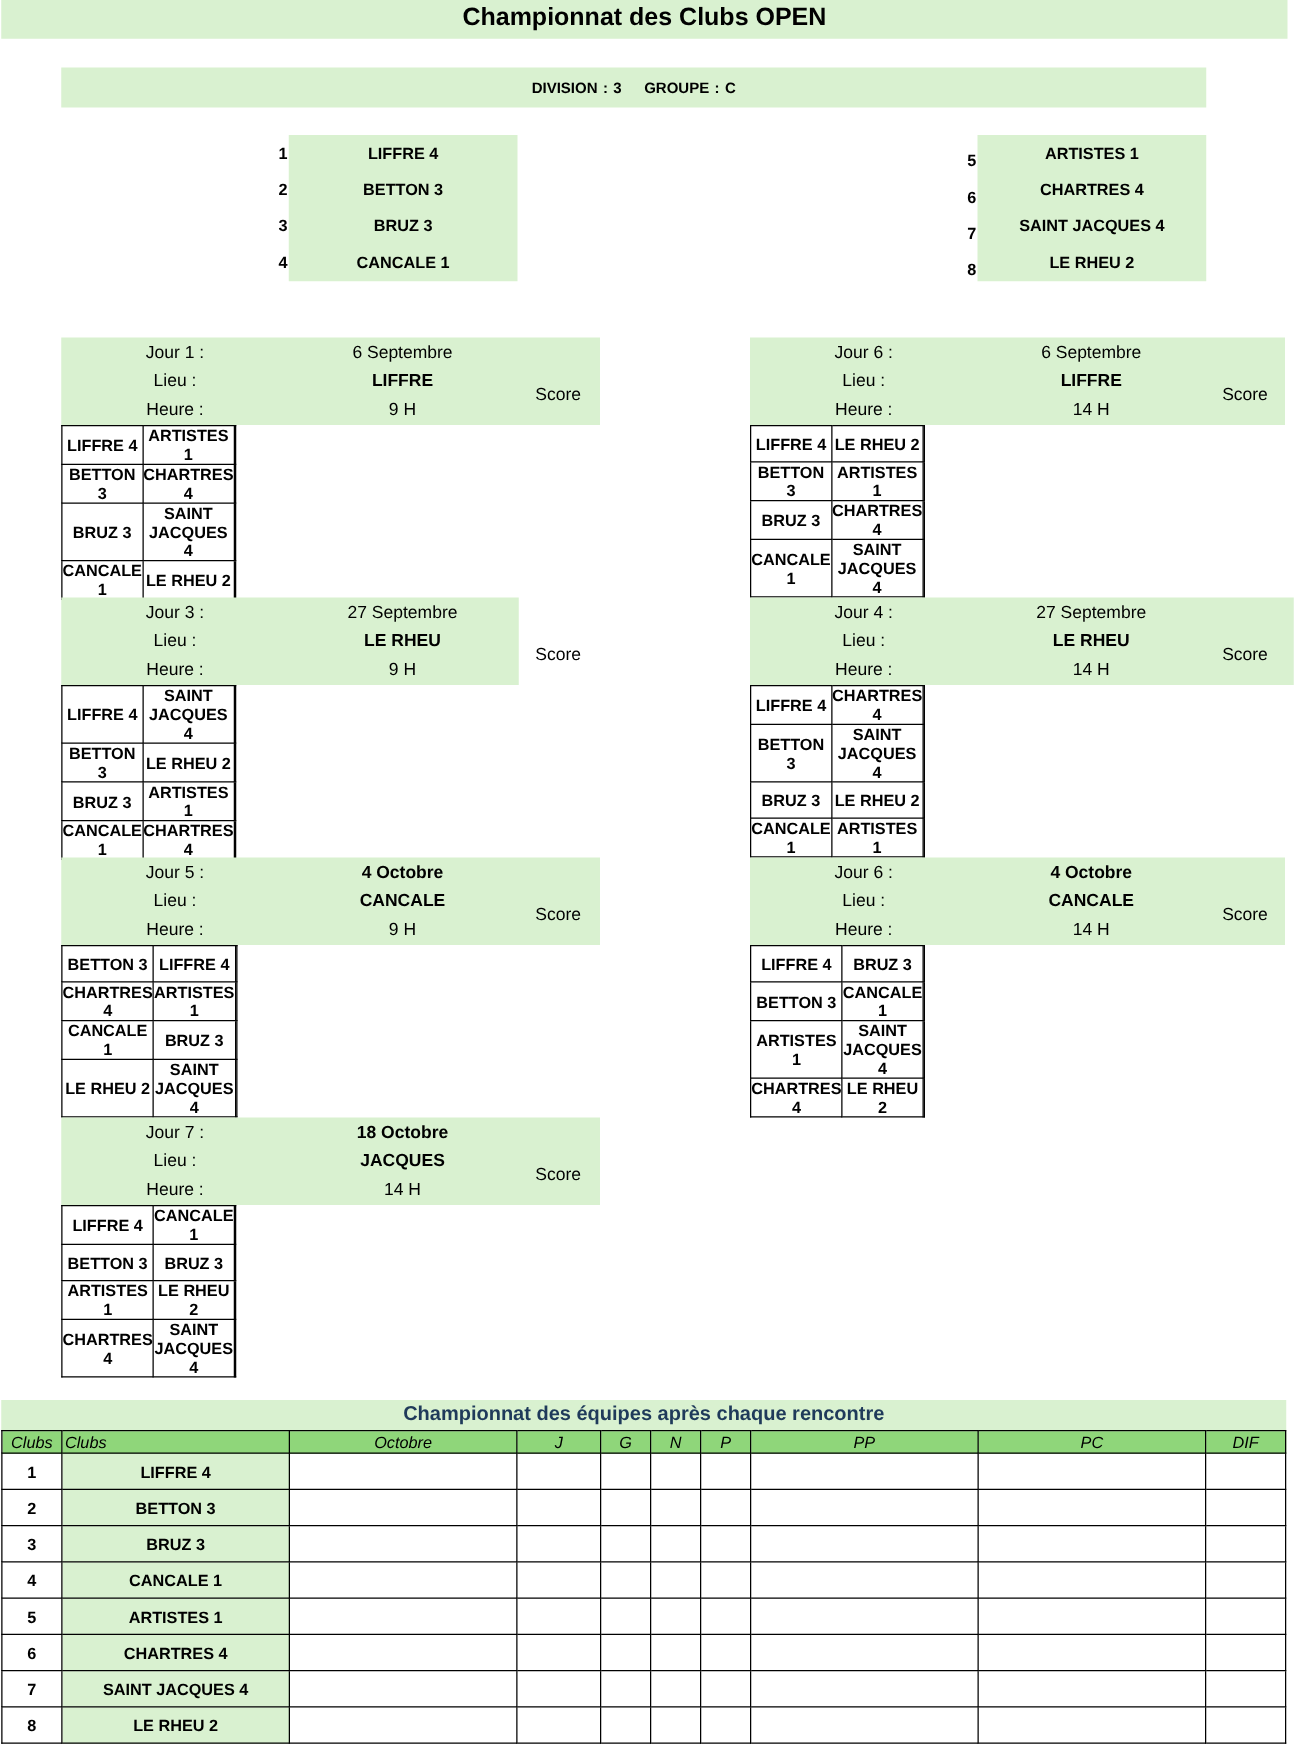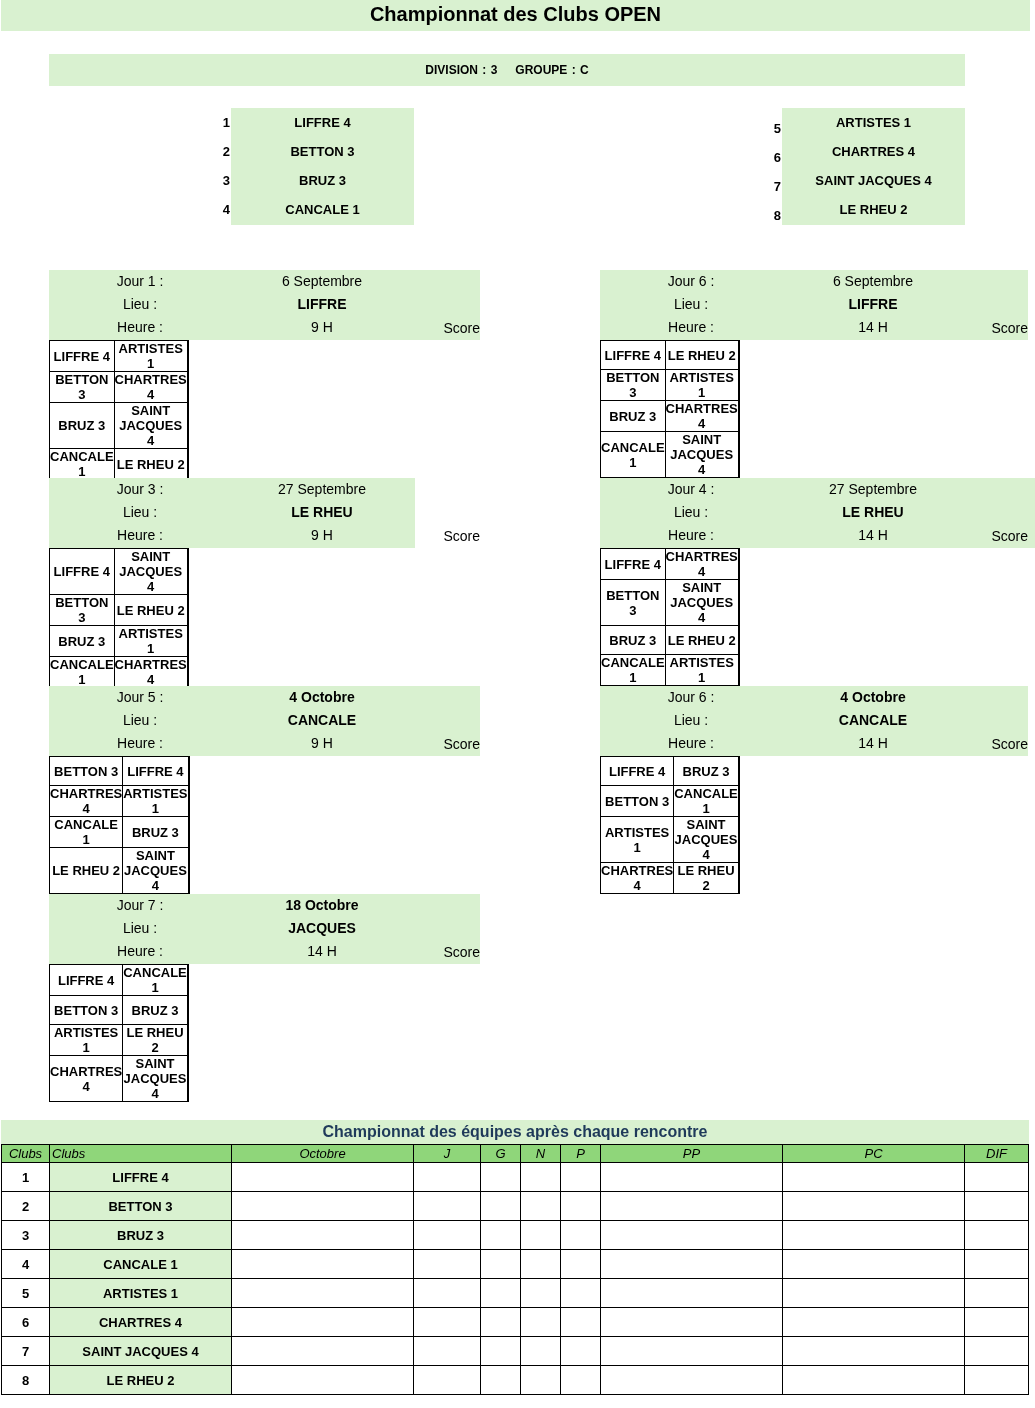--- a/index.html
+++ b/index.html
@@ -10,21 +10,21 @@
   .division span.gap { display: inline-block; width: 18px; }
   .teams { position: absolute; top: 108px; }
   .teams .box { position: absolute; top: 0; height: 117px; }
   .teams .row { position: absolute; height: 29px; font-size: 13px; font-weight: bold; line-height: 29px; }
   .teams .num { position: absolute; width: 14px; text-align: right; font-weight: bold; font-size: 13px; }
   .teams .name { position: absolute; text-align: center; }
   .match { position: absolute; }
   .match .hdr { position: absolute; left: 0; top: 0; height: 70px; }
   .match .hdr .line { position: absolute; height: 23px; font-size: 14px; line-height: 23px; text-align: center; }
   .match .hdr .bold { font-weight: bold; }
-  .match .hdr .score { position: absolute; font-size: 14px; text-align: right; top: 50px; }
+  .match .hdr .score { position: absolute; font-size: 14px; text-align: center; top: 37px; }
   .match table { position: absolute; left: 0; top: 70px; border-collapse: collapse; }
   .match td { border: 1px solid #000; height: 29px; font-weight: bold; font-size: 13px; text-align: center; background: #fff; }
   .standings-title { position: absolute; left: 1px; top: 1120px; width: 1028px; height: 24px; text-align: center; font-weight: bold; font-size: 16px; line-height: 24px; color: #1f3a5a; }
   .standings { position: absolute; left: 1px; top: 1144px; border-collapse: collapse; }
   .standings th { background: #8fd67a; font-weight: normal; font-style: italic; font-size: 13px; height: 18px; border: 1px solid #000; }
   .standings th.left { text-align: left; padding-left: 2px; }
   .standings td { border: 1px solid #000; height: 29px; font-size: 13px; font-weight: bold; text-align: center; }
   .standings td.club { background: #d9f1d0; }
 </style>
 </head>

